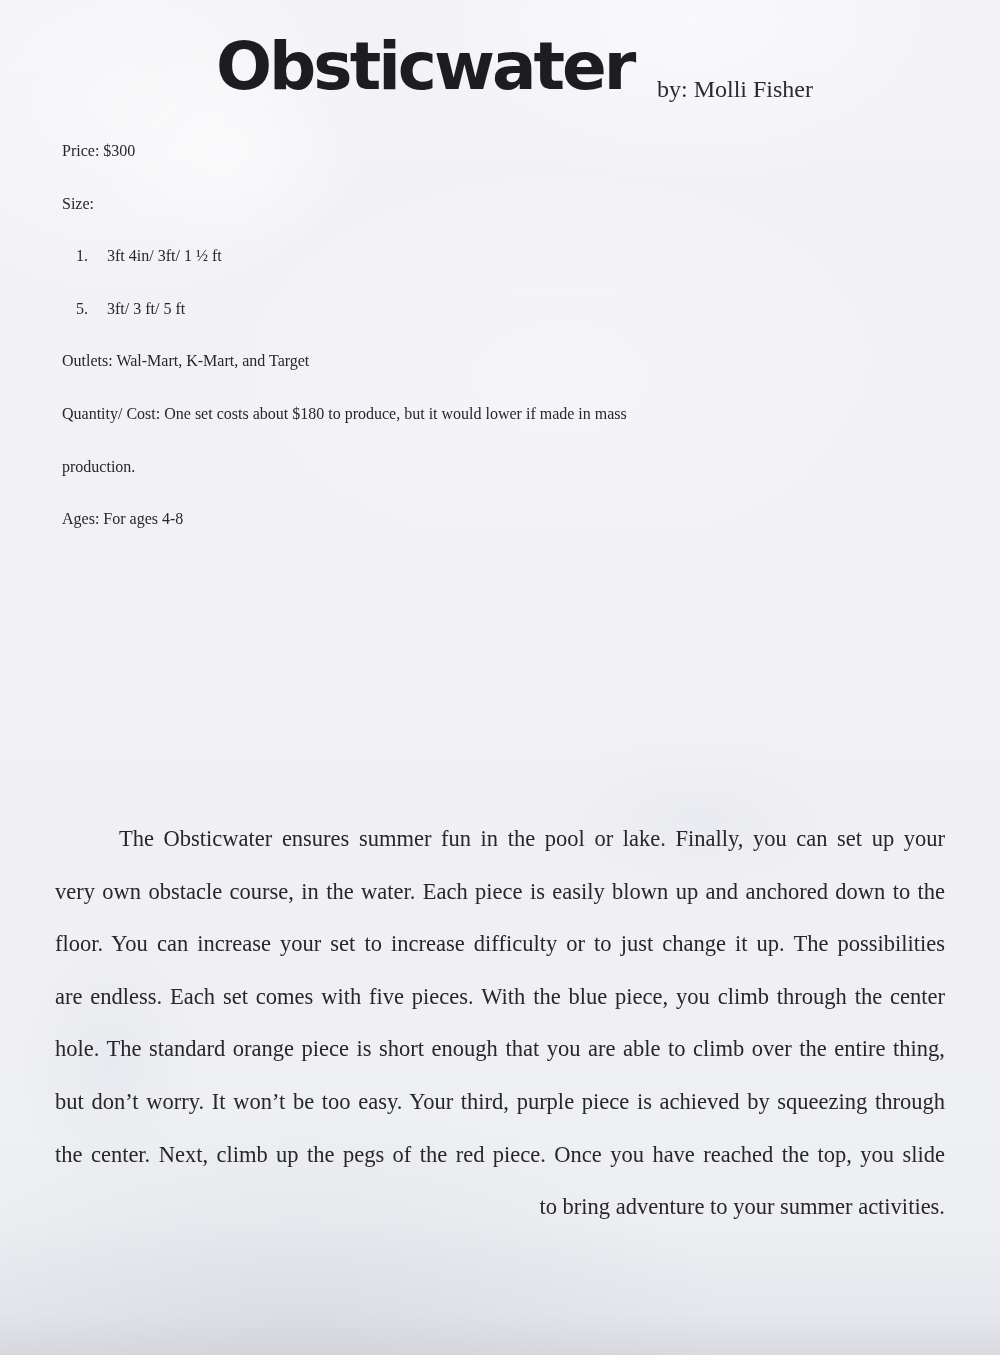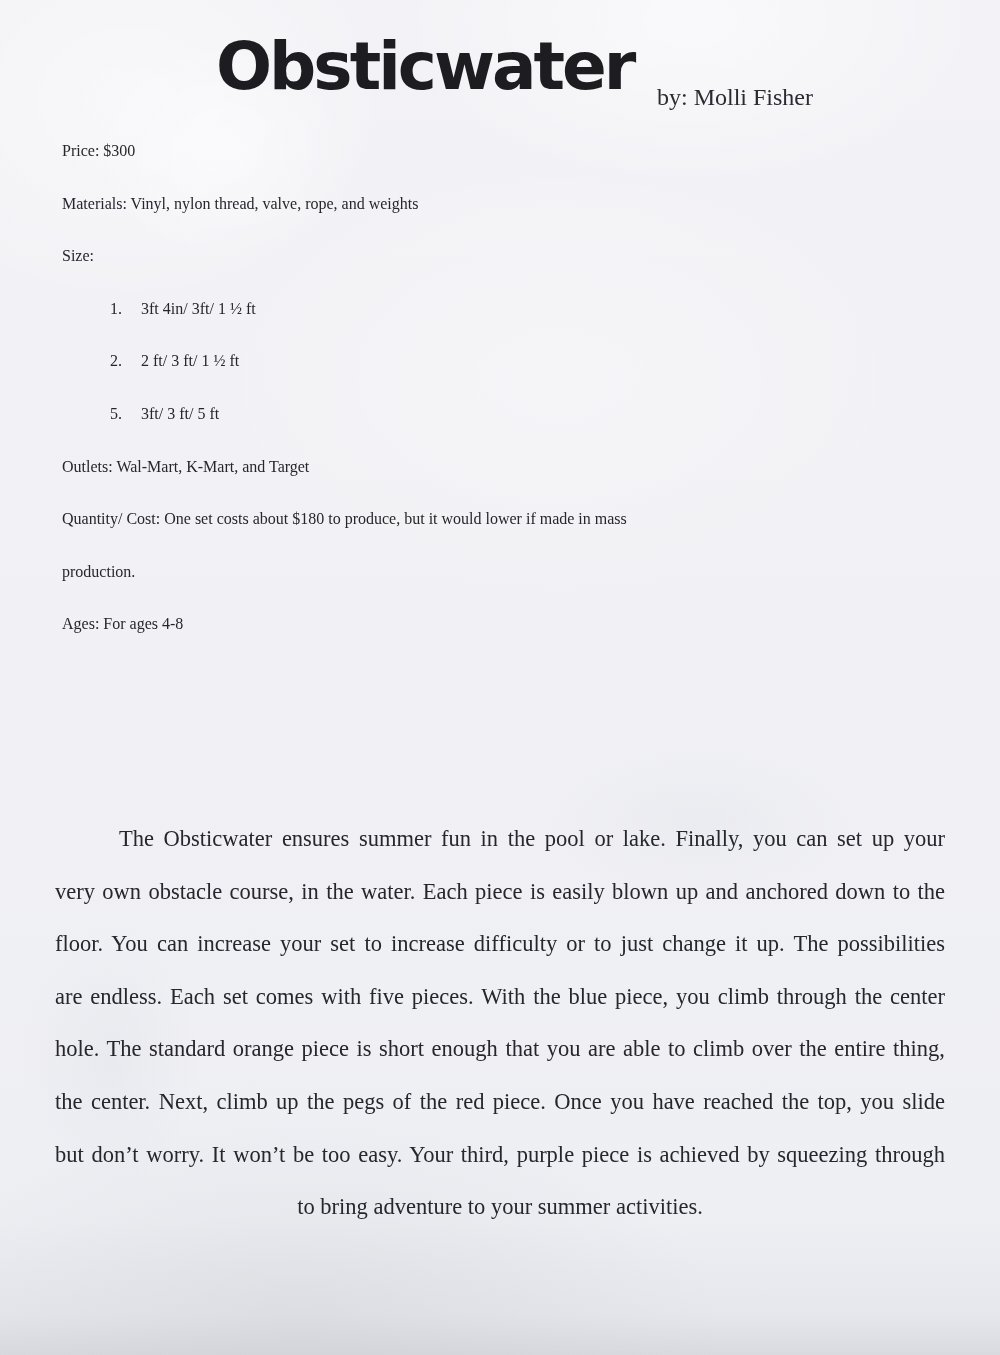--- a/index.html
+++ b/index.html
@@ -31,38 +31,37 @@
     letter-spacing: -3px;
     color: #1c1c21;
   }
   .byline {
     position: absolute;
     left: 657px;
     top: 76px;
     font-size: 24px;
     line-height: 1.1;
     color: #2a2a31;
-    margin-top: 8px;
   }
 
   
   .specs {
     position: absolute;
     left: 0;
     right: 0;
     top: 125px;
     font-size: 16px;
   }
   .spec-line {
     height: 52.6px;
     line-height: 52.6px;
     padding-left: 62px;
     white-space: nowrap;
   }
-  .list-line { padding-left: 110px; }
+  .list-line { padding-left: 76px; }
   .list-num { display: inline-block; margin-right: 19px; }
 
   
   .description {
     position: absolute;
     left: 55px;
     right: 55px;
     top: 813px;
     font-size: 22.5px;
   }
@@ -72,21 +71,21 @@
     overflow: hidden;
     text-align: justify;
   }
   .dline::after {
     content: "";
     display: inline-block;
     width: 100%;
     height: 0;
   }
   .dline.first { text-indent: 64px; }
-  .dline.last { text-align: center; }
+  .dline.last { text-align: right; }
   .dline.last::after { content: none; }
 
   
   .blotch { position: absolute; pointer-events: none; }
   .blotch-1 {
     left: 90px; top: 40px; width: 260px; height: 220px;
     background: radial-gradient(closest-side, rgba(255,255,255,0.5), rgba(255,255,255,0));
   }
   .blotch-2 {
     left: 540px; top: 740px; width: 320px; height: 160px;
@@ -104,43 +103,39 @@
 
   <div class="blotch blotch-1"></div>
   <div class="blotch blotch-2"></div>
   <div class="blotch blotch-3"></div>
 
   <div class="title">Obsticwater</div>
   <div class="byline">by: Molli Fisher</div>
 
   <div class="specs">
     <div class="spec-line">Price: $300</div>
-    <div class="spec-line">Materials: Vinyl, nylon thread, valve, rope, and weights</div>
     <div class="spec-line">Size:</div>
 
     <div class="spec-line list-line">
       <span class="list-num">1.</span><span>3ft 4in/ 3ft/ 1 ½ ft</span>
-    </div>
-    <div class="spec-line list-line">
-      <span class="list-num">2.</span><span>2 ft/ 3 ft/ 1 ½ ft</span>
     </div>
     <div class="spec-line list-line">
       <span class="list-num">5.</span><span>3ft/ 3 ft/ 5 ft</span>
     </div>
 
     <div class="spec-line">Outlets: Wal-Mart, K-Mart, and Target</div>
     <div class="spec-line">Quantity/ Cost: One set costs about $180 to produce, but it would lower if made in mass</div>
     <div class="spec-line">production.</div>
     <div class="spec-line">Ages: For ages 4-8</div>
   </div>
 
   <div class="description">
     <div class="dline first">The Obsticwater ensures summer fun in the pool or lake. Finally, you can set up your</div>
     <div class="dline">very own obstacle course, in the water. Each piece is easily blown up and anchored down to the</div>
     <div class="dline">floor. You can increase your set to increase difficulty or to just change it up. The possibilities</div>
     <div class="dline">are endless. Each set comes with five pieces. With the blue piece, you climb through the center</div>
     <div class="dline">hole. The standard orange piece is short enough that you are able to climb over the entire thing,</div>
+    <div class="dline">but don’t worry. It won’t be too easy. Your third, purple piece is achieved by squeezing through</div>
     <div class="dline">the center. Next, climb up the pegs of the red piece. Once you have reached the top, you slide</div>
-    <div class="dline">but don’t worry. It won’t be too easy. Your third, purple piece is achieved by squeezing through</div>
     <div class="dline last">to bring adventure to your summer activities.</div>
   </div>
 
 </div>
 
 </body></html>

